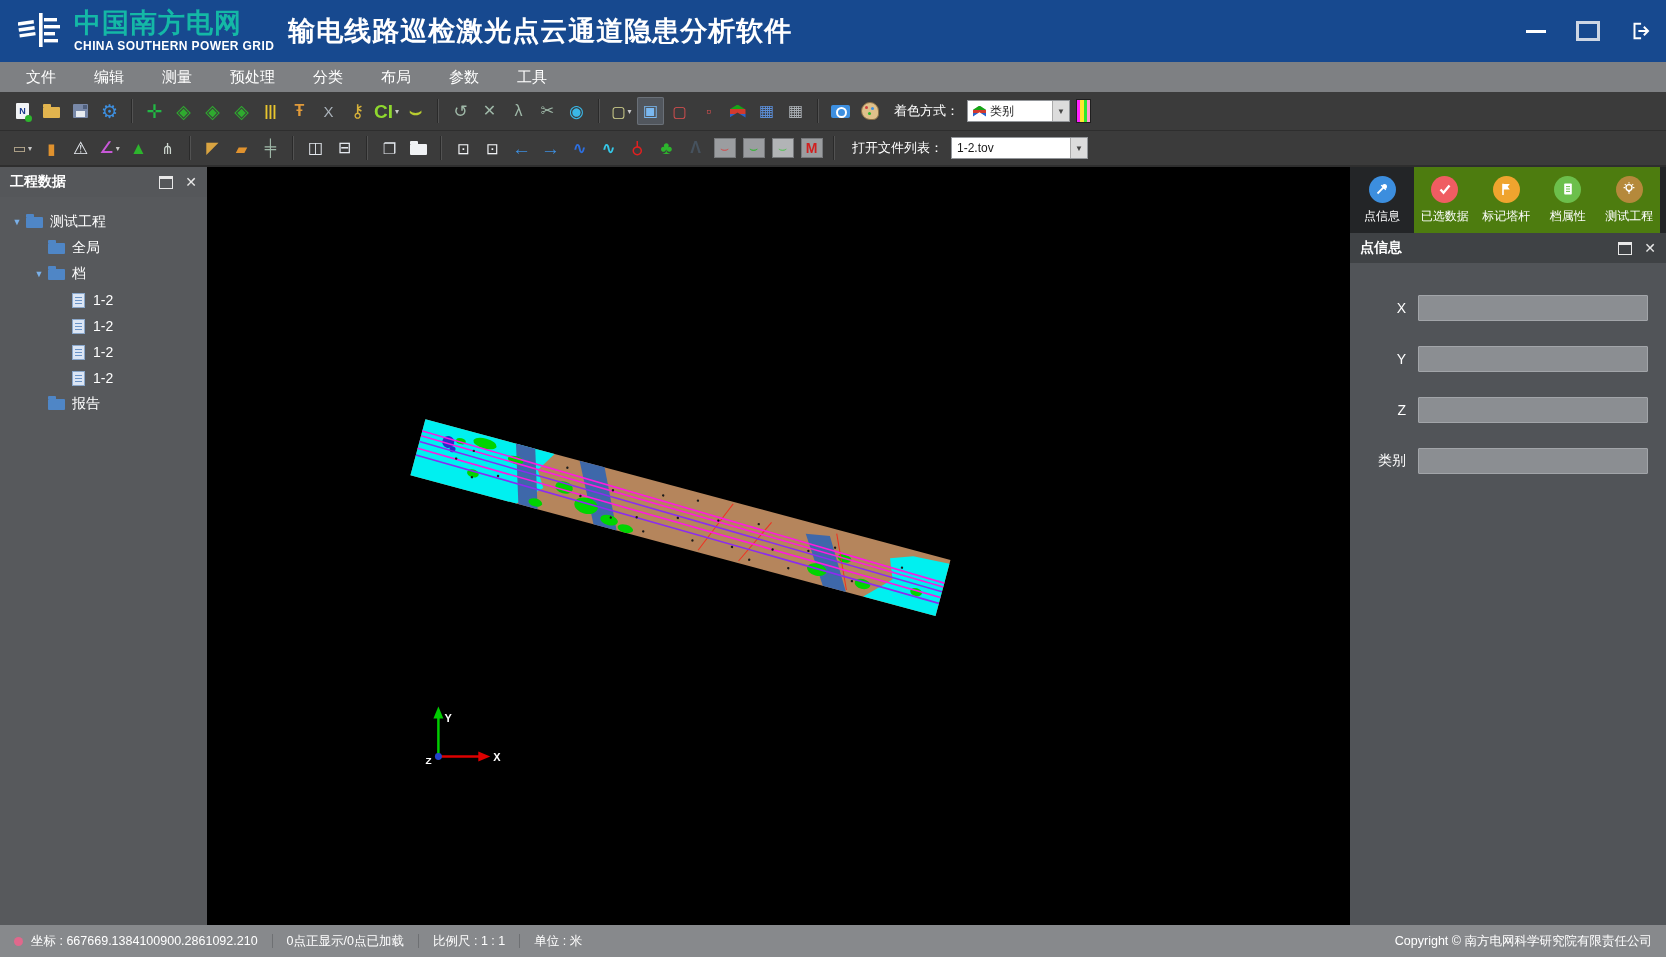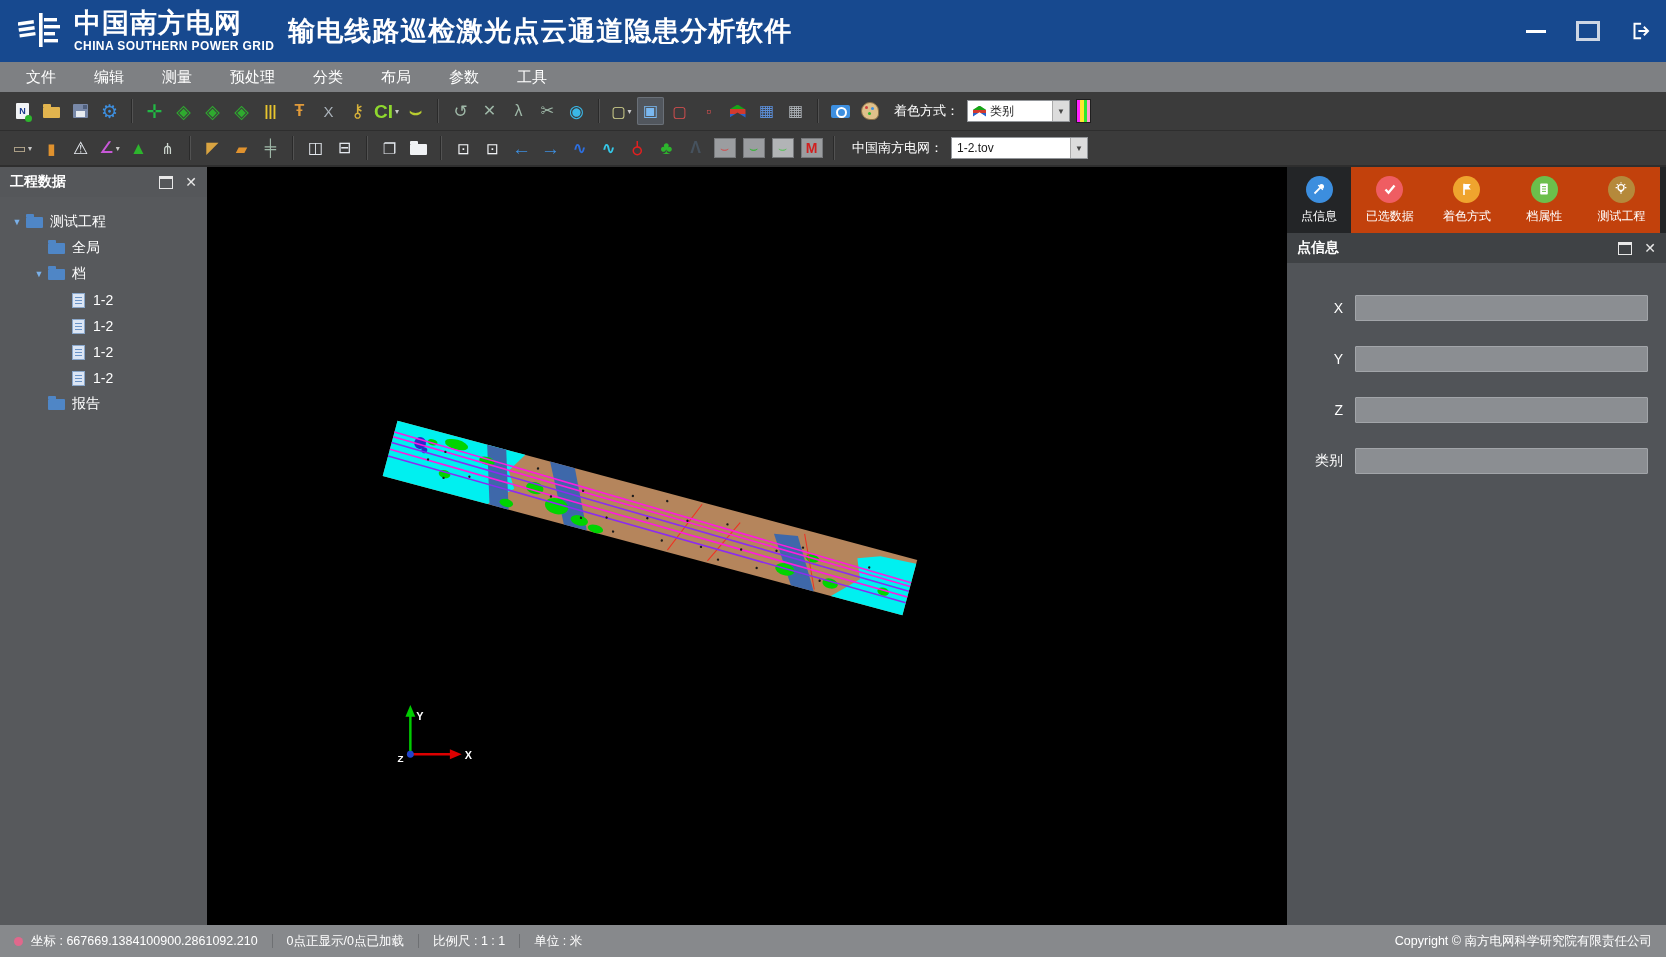--- a/index.html
+++ b/index.html
@@ -2,21 +2,21 @@
 <html><head>
 <meta charset="utf-8">
 <style>
   html,body{margin:0;padding:0;background:#202020;}
   body{width:1666px;height:957px;overflow:hidden;display:flex;flex-direction:column;
        font-family:"Liberation Sans","DejaVu Sans",sans-serif;-webkit-font-smoothing:antialiased;}
   
   .titlebar{height:62px;background:#17498f;display:flex;align-items:center;padding-left:18px;flex:0 0 auto;}
   .logo{width:46px;height:44px;margin-right:10px;flex:0 0 auto;}
   .brand{display:flex;flex-direction:column;line-height:1;margin-right:14px;}
-  .brand-cn{color:#ffffff;font-size:27px;font-weight:bold;letter-spacing:1px;}
+  .brand-cn{color:#14b8a6;font-size:27px;font-weight:bold;letter-spacing:1px;}
   .brand-en{color:#fff;font-size:12px;font-weight:bold;letter-spacing:.4px;margin-top:3px;}
   .app-title{color:#fff;font-size:27px;font-weight:bold;letter-spacing:1px;font-family:Liberation Mono, monospace;}
   .winbtns{margin-left:auto;display:flex;align-items:center;height:100%;}
   .winbtn{width:52px;height:100%;display:flex;align-items:center;justify-content:center;color:#fff;}
   .minline{width:20px;height:3px;background:#fff;}
   .maxbox{width:18px;height:14px;border:3px solid #cdd6e4;}
   
   .menubar{height:30px;background:#7e8083;display:flex;align-items:flex-start;padding-left:14px;flex:0 0 auto;}
   .menu-item{color:#fff;font-size:15px;padding:0 26px 0 12px;height:100%;display:flex;align-items:center;}
   
@@ -63,24 +63,24 @@
   .tree{padding-top:12px;}
   .trow{display:flex;align-items:center;height:26px;color:#fff;font-size:14px;}
   .texp{width:14px;color:#7ab0e8;font-size:9px;text-align:center;flex:0 0 auto;}
   .tfold{width:17px;height:11px;background:#4f86c6;border-radius:1px;position:relative;margin:0 7px 0 2px;flex:0 0 auto;}
   .tfile{width:11px;height:13px;background:#dce6f5;border:1px solid #8aa8cc;margin:0 8px 0 4px;position:relative;flex:0 0 auto;}
   .tfl{position:absolute;left:2px;top:3px;right:2px;height:1px;background:#6a94c8;box-shadow:0 3px 0 #6a94c8,0 6px 0 #6a94c8;}
   
   .viewport{flex:1;background:#000;position:relative;border-top:1px solid #2e2e2e;min-width:0;}
   .vp-svg{position:absolute;inset:0;width:100%;height:100%;}
   
-  .rpanel{width:379px;flex:0 0 auto;background:#515458;display:flex;flex-direction:column;border-top:1px solid #2e2e2e;}
+  .rpanel{width:316px;flex:0 0 auto;background:#515458;display:flex;flex-direction:column;border-top:1px solid #2e2e2e;}
   .tabs{height:66px;background:#232527;display:flex;align-items:stretch;flex:0 0 auto;}
   .tab{width:64px;display:flex;flex-direction:column;align-items:center;justify-content:center;gap:5px;flex:0 0 auto;}
-  .tabgroup{flex:1;background:#c2410c;display:flex;align-items:stretch;margin-right:6px;}
+  .tabgroup{flex:1;background:#4d7c0f;display:flex;align-items:stretch;margin-right:6px;}
   .tabgroup .tab{flex:1;width:auto;}
   .tabicon{width:27px;height:27px;border-radius:50%;display:flex;align-items:center;justify-content:center;}
   .tablabel{color:#fff;font-size:12px;white-space:nowrap;}
   .rpanel .p-head{background:#3f4245;}
   .fields{padding-top:32px;}
   .frow{display:flex;align-items:center;margin:0 18px 25px 0;}
   .flabel{width:56px;text-align:right;color:#fff;font-size:14px;padding-right:12px;flex:0 0 auto;}
   .finput{flex:1;height:24px;background:#8b8e92;border:1px solid #a2a5a9;border-radius:1px;outline:none;color:#111;font-size:13px;padding:0 4px;}
   
   .statusbar{height:32px;background:#87898c;display:flex;align-items:center;padding:0 14px;flex:0 0 auto;color:#fff;font-size:12.5px;}
@@ -334,21 +334,21 @@
       <span class="bx" style="background: rgb(178, 180, 182);">
         <span class="tglyph" style="color: rgb(88, 192, 88); font-size: 14px;">⌣</span>
       </span>
     </span>
     <span class="tbtn">
       <span class="bx">
         <span class="tglyph" style="color: rgb(208, 32, 32); font-size: 14px; font-weight: bold;">M</span>
       </span>
     </span>
     <span class="tsep"></span>
-    <span class="tlabel">中国南方电网：</span>
+    <span class="tlabel">打开文件列表：</span>
     <span class="tsel" style="width: 130px; gap: 24px;">
       <span class="tval">1-2.tov</span>
       <span class="tarrow">▼</span>
     </span>
   </div>
 
 <div class="main">
 
   <div class="lpanel">
     <div class="p-head">
@@ -519,21 +519,21 @@
             </span>
             <span class="tablabel">已选数据</span>
           </div>
           <div class="tab">
             <span class="tabicon" style="background: rgb(239, 164, 46);">
               <svg width="16" height="16" viewBox="0 0 16 16">
                 <path d="M5 14 V2.8" stroke="#fff" stroke-width="1.6"></path>
                 <path d="M5 3 h6.8 l-2.1 2.7 2.1 2.7 H5 Z" fill="#fff"></path>
               </svg>
             </span>
-            <span class="tablabel">着色方式</span>
+            <span class="tablabel">标记塔杆</span>
           </div>
           <div class="tab">
             <span class="tabicon" style="background: rgb(108, 191, 75);">
               <svg width="16" height="16" viewBox="0 0 16 16">
                 <rect x="4.2" y="2.4" width="7.6" height="11.2" rx="0.8" fill="#fff"></rect>
                 <g stroke="#6cbf4b" stroke-width="1">
                   <path d="M6 5.6 h4"></path>
                   <path d="M6 8 h4"></path>
                   <path d="M6 10.4 h4"></path>
                 </g>

